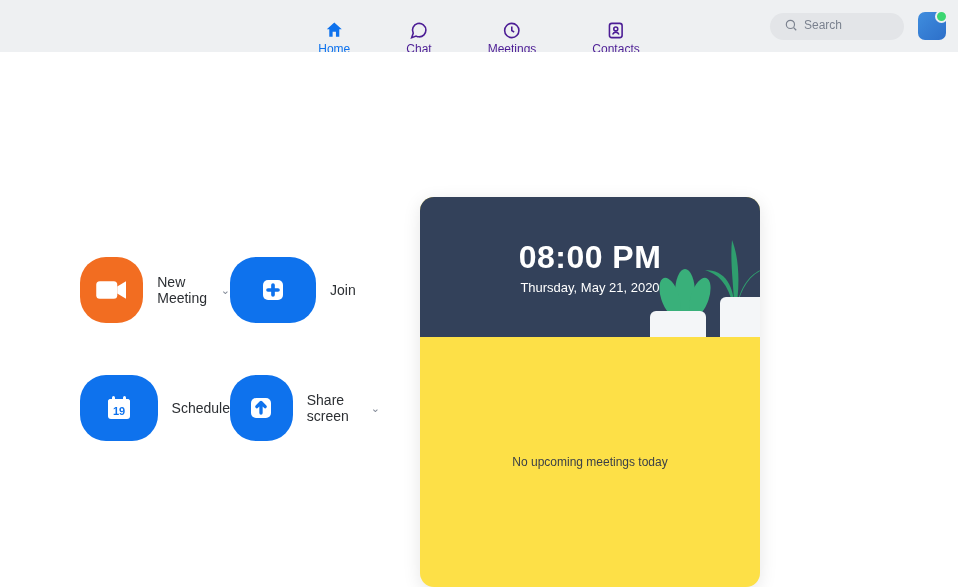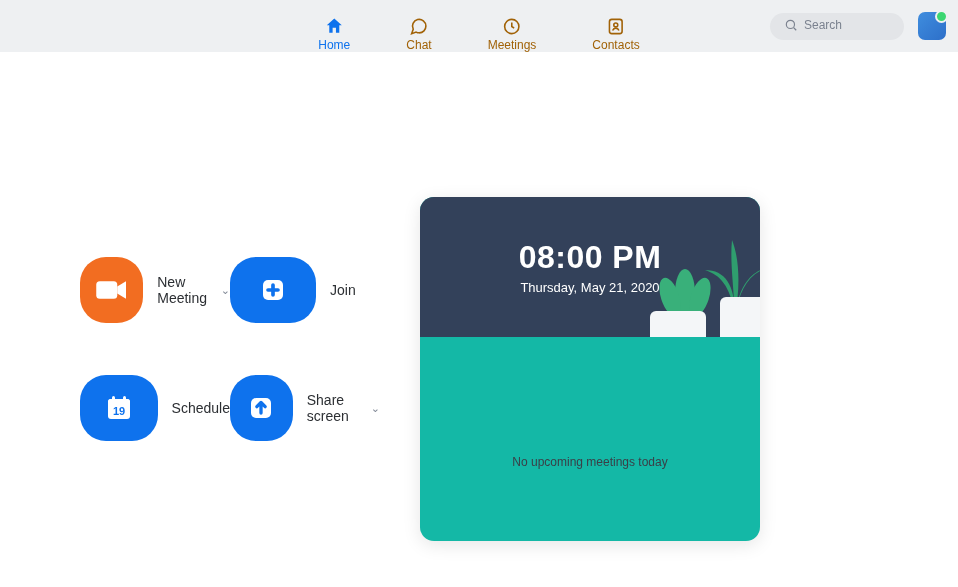--- a/index.html
+++ b/index.html
@@ -12,30 +12,30 @@
     display: flex;
     align-items: center;
     position: relative;
   }
   .tabs {
     position: absolute;
     left: 50%;
     transform: translateX(-50%);
     display: flex;
     gap: 56px;
-    align-items: flex-end;
+    align-items: flex-start;
     height: 100%;
-    padding-top: 7px;
+    padding-top: 20px;
   }
   .tab {
     display: flex;
     flex-direction: column;
     align-items: center;
     gap: 2px;
-    color: #a16207;
+    color: #4c1d95;
     cursor: pointer;
     font-size: 12px;
   }
   .tab.active { color: #0e72ed; }
   .tab .tab-icon { width: 20px; height: 20px; display:flex; align-items:center; justify-content:center; }
 
   .right-cluster {
     position: absolute;
     right: 12px;
     display: flex;
@@ -112,23 +112,23 @@
   .action-label-row{
     display:flex; align-items:center; gap:8px;
     color:#2c2f33; font-size:14px;
   }
   .chev { color:#808896; font-size:11px; }
 
   
   .panel {
     position:absolute;
     left:420px; top:145px;
-    width:340px; height:344px;
+    width:340px; height:390px;
     border-radius:14px;
-    background:#14b8a6;
+    background:#fde047;
     box-shadow: 0 4px 18px rgba(0,0,0,.10);
     overflow:hidden;
   }
   .hero {
     height:140px;
     background:#33415a;
     position:relative;
     display:flex; flex-direction:column; align-items:center; justify-content:center;
     color:#fff;
     overflow:hidden;

